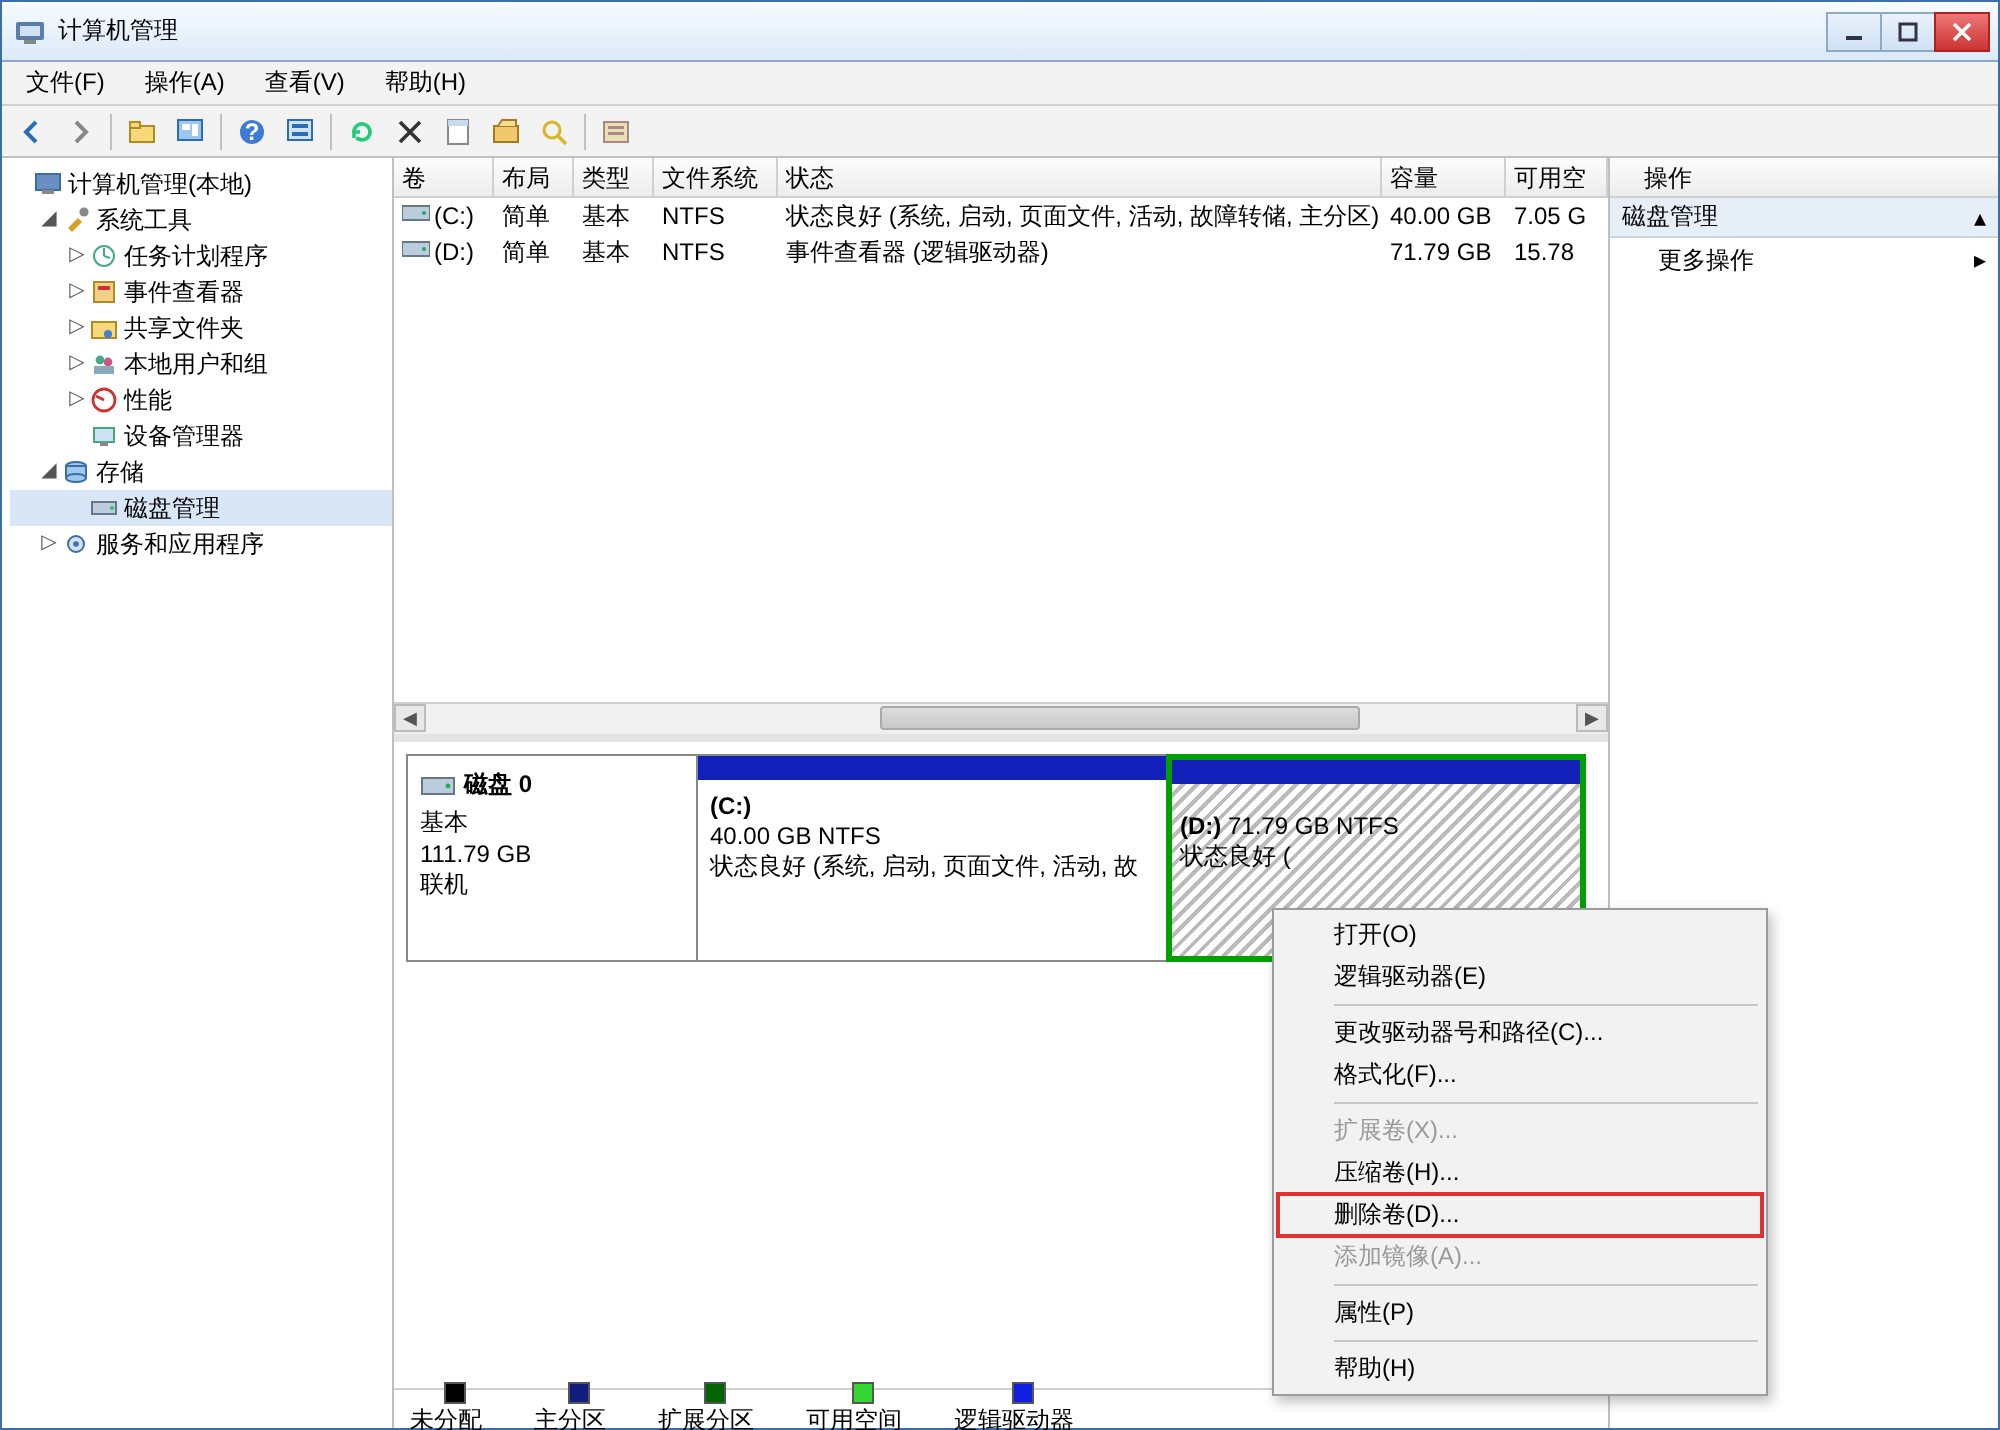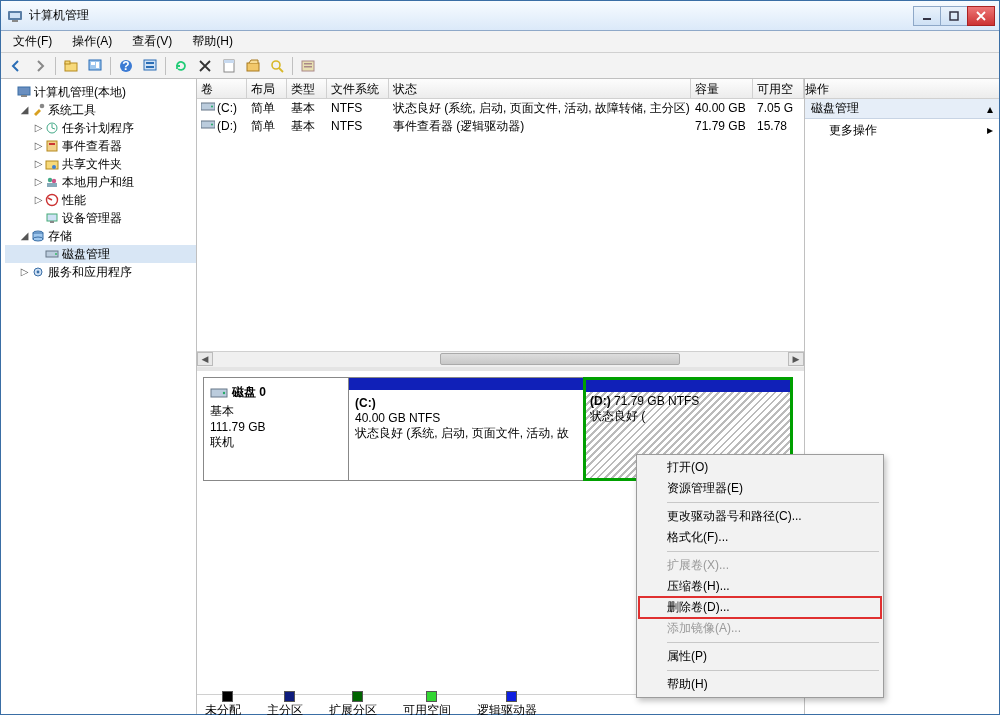--- a/index.html
+++ b/index.html
@@ -60,29 +60,29 @@
   .disk-label { width: 146px; height: 104px; border: 1px solid #888; background: #fff; padding: 6px; }
   .disk-label .dl-hdr { display:flex; align-items:center; gap:4px; font-weight:bold; margin-bottom:2px;}
   .disk-label svg{ width:18px; height:14px;}
   .disk-parts { flex: 1; display: flex; height: 104px; gap:0; }
   .part { border: 1px solid #888; background: #fff; display: flex; flex-direction: column; margin-left: -1px;}
   .part .bar { height: 12px; background: #1020b8; }
   .part .txt { padding: 6px 6px; font-size: 12px; line-height: 15px; overflow: hidden; white-space: nowrap;}
   .part .txt b { display:block; }
   .part.d { border: 3px solid #00a000; }
   .part.d .hatched { flex:1; background: repeating-linear-gradient(135deg,#fff,#fff 3px,#bbb 3px,#bbb 5px); position:relative;}
-  .part.d .hatched .txtabs { position:absolute; left:4px; top:2px; font-size:12px; line-height:15px;}
+  .part.d .hatched .txtabs { position:absolute; left:4px; top:14px; font-size:12px; line-height:15px;}
 
   .legend { margin-top:auto; height: 20px; display:flex; align-items:center; gap:6px; padding:0 8px; border-top:1px solid #d0d0d0; background:#fff;}
   .legend .sw { width:11px; height:11px; display:inline-block; margin-right:2px; vertical-align:middle; border:1px solid #555;}
   .legend span { display:inline-flex; align-items:center; margin-right:10px;flex-direction:column;}
 
   
   .actions { width: 194px; display:flex; flex-direction:column; }
-  .act-hdr { height: 20px; background: linear-gradient(#fdfdfd,#ececec); border-bottom: 1px solid #d0d0d0; padding: 2px 0;}
+  .act-hdr { height: 20px; background: linear-gradient(#fdfdfd,#ececec); border-bottom: 1px solid #d0d0d0; padding: 2px 17px;}
   .act-sec { height: 20px; background: #e6eef8; border-bottom: 1px solid #c8d4e4; padding: 2px 6px; display:flex; justify-content:space-between; align-items:center;}
   .act-item { height: 22px; padding: 3px 6px 3px 24px; display:flex; justify-content:space-between; align-items:center;}
 
   
   .ctxmenu { position: absolute; left: 636px; top: 454px; width: 248px; background: #f2f2f2; border: 1px solid #9c9c9c; box-shadow: 2px 3px 6px rgba(0,0,0,.25); padding: 2px; }
   .ctxmenu .ci { height: 21px; line-height: 21px; padding: 0 18px 0 28px; white-space: nowrap; }
   .ctxmenu .ci.disabled { color: #9a9a9a; }
   .ctxmenu .csep { height: 1px; background: #c8c8c8; margin: 3px 2px 3px 28px; }
   .ctxmenu .ci.mark { outline: 2px solid #e03030; outline-offset: -1px; }
 
@@ -417,21 +417,21 @@
         <span>更多操作</span>
         <span>▸</span>
       </div>
     </div>
 
   </div>
 </div>
 
 <div class="ctxmenu">
   <div class="ci">打开(O)</div>
-  <div class="ci">资源管理器(E)</div>
+  <div class="ci">逻辑驱动器(E)</div>
   <div class="csep"></div>
   <div class="ci">更改驱动器号和路径(C)...</div>
   <div class="ci">格式化(F)...</div>
   <div class="csep"></div>
   <div class="ci disabled">扩展卷(X)...</div>
   <div class="ci">压缩卷(H)...</div>
   <div class="ci mark">删除卷(D)...</div>
   <div class="ci disabled">添加镜像(A)...</div>
   <div class="csep"></div>
   <div class="ci">属性(P)</div>

